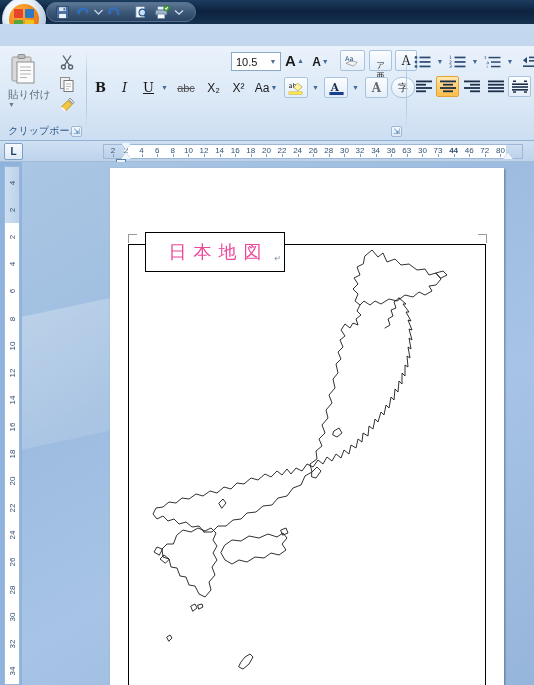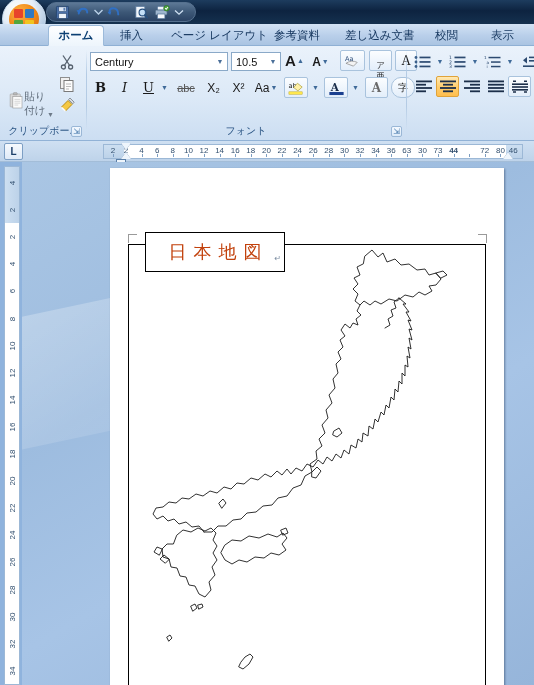--- a/index.html
+++ b/index.html
@@ -97,21 +97,21 @@
     position: absolute; bottom: 2px; right: 2px; width: 11px; height: 11px;
     border: 1px solid #9ab7d6; border-radius: 2px;
     background: linear-gradient(180deg,#f4f9ff,#dceaf8);
     display: flex; align-items: center; justify-content: center;
     font-size: 8px; color: #3a6fa5; line-height: 1;
   }
 
   
   .paste-btn {
     position: absolute; left: 8px; top: 3px; width: 46px; height: 68px;
-    display: flex; flex-direction: row; align-items: flex-end;
+    display: flex; flex-direction: column; align-items: flex-start;
     padding-top: 3px;
   }
   .paste-label { font-size: 10.5px; color: #5d6a78; margin-top: 1px; }
   .paste-arrow { font-size: 7px; color: #6d7a88; line-height: 6px; }
   .mini-btn {
     position: absolute; width: 20px; height: 20px;
     display: flex; align-items: center; justify-content: center;
   }
 
   
@@ -230,21 +230,21 @@
     position: absolute; left: 18px; top: 76px; width: 358px; height: 443px;
     border: 1px solid #000;
   }
   .titlebox {
     position: absolute; left: 35px; top: 64px; width: 140px; height: 40px;
     border: 1px solid #000; background: #fff;
     display: flex; align-items: center; justify-content: center;
   }
   .titlebox-text {
     font-family: "DejaVu Sans", sans-serif;
-    font-size: 18px; color: #c2410c; letter-spacing: 7px;
+    font-size: 18px; color: #ec4899; letter-spacing: 7px;
     padding-left: 7px; white-space: nowrap;
   }
   .para-mark {
     position: absolute; right: 3px; bottom: 8px;
     font-size: 8px; color: #7a8ca0;
   }
   .map { position: absolute; left: 0; top: 0; width: 358px; height: 443px; }
   .map svg { display: block; width: 100%; height: 100%; }
 </style>
 </head>
@@ -309,29 +309,20 @@
         <div class="orb-q q1"></div>
           <div class="orb-q q2"></div>
         <div class="orb-q q4"></div>
           <div class="orb-q q3"></div>
       </div>
     </div>
   </div>
 
   <div class="ribbon-wrap">
 
-    <div class="tabstrip">
-      <div class="tab active" style="left:48px;width:56px">ホーム</div>
-      <div class="tab" style="left:112px">挿入</div>
-      <div class="tab" style="left:163px">ページ レイアウト</div>
-      <div class="tab" style="left:266px">参考資料</div>
-      <div class="tab" style="left:337px">差し込み文書</div>
-      <div class="tab" style="left:427px">校閲</div>
-      <div class="tab" style="left:483px">表示</div>
-    </div>
 
     <div class="ribbon-body">
 
       <div class="group" style="left:0px;width:86px">
         <div class="paste-btn">
           <svg width="30" height="34" viewBox="0 0 30 34">
             <rect x="4" y="4" width="19" height="24" rx="1.5" fill="#d9d9d9" stroke="#9a9a9a"></rect>
             <rect x="10" y="1.5" width="7" height="4" rx="1" fill="#bdbdbd" stroke="#8d8d8d"></rect>
             <rect x="9" y="9" width="17" height="21" fill="#fbfbfb" stroke="#8d8d8d"></rect>
             <path d="M12 14 H23 M12 17.5 H23 M12 21 H23 M12 24.5 H19" stroke="#b6b6b6" stroke-width="1"></path>
@@ -362,24 +353,20 @@
             <path d="M2.5 10.2 L6.4 14" stroke="#fff" stroke-width="1.4"></path>
           </svg>
         </div>
 
         <div class="group-label">クリップボー...</div>
         <div class="dlg-launcher" style="right:4px;bottom:2px">⇲</div>
       </div>
       <div class="group-sep" style="left:86px"></div>
 
       <div class="group" style="left:88px;width:316px">
-        <div class="combo" style="left:2px;top:5px;width:138px">
-          <span>Century</span>
-          <span class="arrow">▼</span>
-        </div>
         <div class="combo" style="left:143px;top:5px;width:50px">
           <span>10.5</span>
           <span class="arrow">▼</span>
         </div>
 
         <div class="btn" style="left:196px;top:3px;font-size:15px;font-weight:bold">
           <span>A</span>
           <span class="caret">▲</span>
         </div>
         <div class="btn" style="left:222px;top:4px;font-size:12px;font-weight:bold">
@@ -444,21 +431,20 @@
         <div class="btn" style="left:261px;top:30px;width:12px">
           <span class="caret">▼</span>
         </div>
         <div class="btn boxed" style="left:277px;top:30px;width:23px">
           <span style="font-size:12px;font-family:'DejaVu Serif',serif;font-weight:bold;color:#6a6a6a">A</span>
         </div>
         <div class="btn boxed" style="left:303px;top:30px;width:24px;border-radius:10px">
           <span style="font-size:10px">字</span>
         </div>
 
-        <div class="group-label">フォント</div>
         <div class="dlg-launcher">⇲</div>
       </div>
       <div class="group-sep" style="left:406px"></div>
 
       <div class="group" style="left:408px;width:126px">
         <div class="btn" style="left:4px;top:4px;width:22px">
           <svg width="18" height="14" viewBox="0 0 18 14">
             <circle cx="2" cy="2.5" r="1.4" fill="#3a5f8a"></circle>
               <rect x="5.5" y="1.6" width="11" height="1.7" fill="#2c4a70"></rect>
             <circle cx="2" cy="7" r="1.4" fill="#3a5f8a"></circle>
@@ -597,21 +583,21 @@
           <span class="rnum" style="left: 287.2px;">36</span>
           <span class="rtick" style="left: 287.2px;"></span>
           <span class="rnum" style="left: 302.8px;">63</span>
           <span class="rtick" style="left: 302.8px;"></span>
           <span class="rnum" style="left: 318.4px;">30</span>
           <span class="rtick" style="left: 318.4px;"></span>
           <span class="rnum" style="left: 334px;">73</span>
           <span class="rtick" style="left: 334px;"></span>
           <span class="rnum" style="left: 349.6px; font-weight: bold;">44</span>
           <span class="rtick" style="left: 349.6px;"></span>
-          <span class="rnum" style="left: 365.2px; margin-left: 44px;">46</span>
+          <span class="rnum" style="left: 365.2px;">46</span>
           <span class="rtick" style="left: 365.2px;"></span>
           <span class="rnum" style="left: 380.8px;">72</span>
           <span class="rtick" style="left: 380.8px;"></span>
           <span class="rnum" style="left: 396.4px;">80</span>
           <span class="rtick" style="left: 396.4px;"></span>
         </div>
     </div>
     <div class="indent-top"></div>
     <div class="indent-bot"></div>
     <div class="indent-box"></div>

